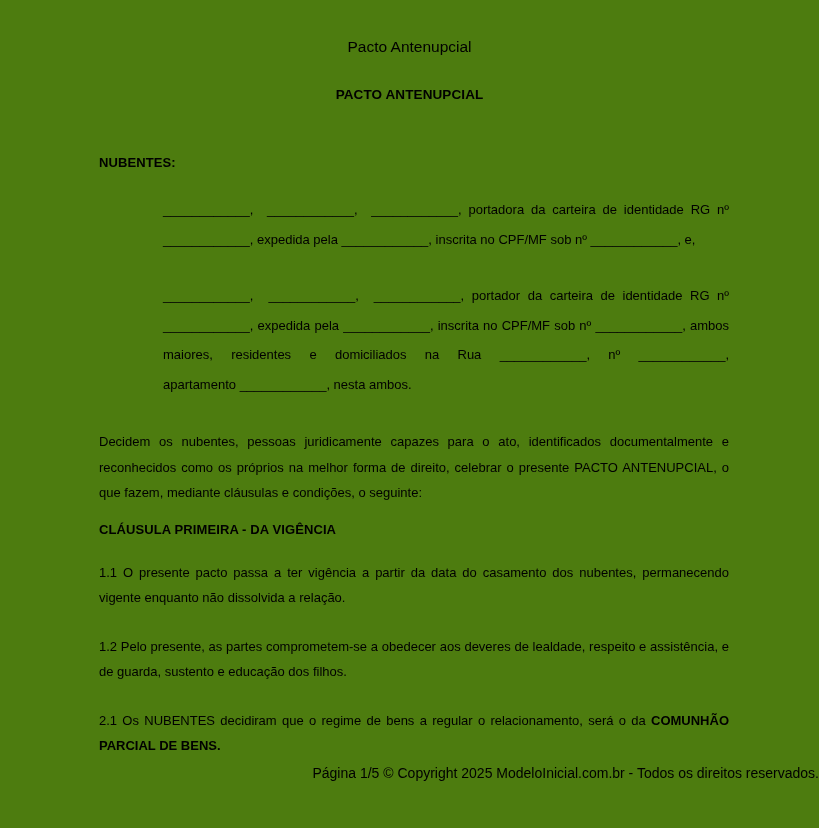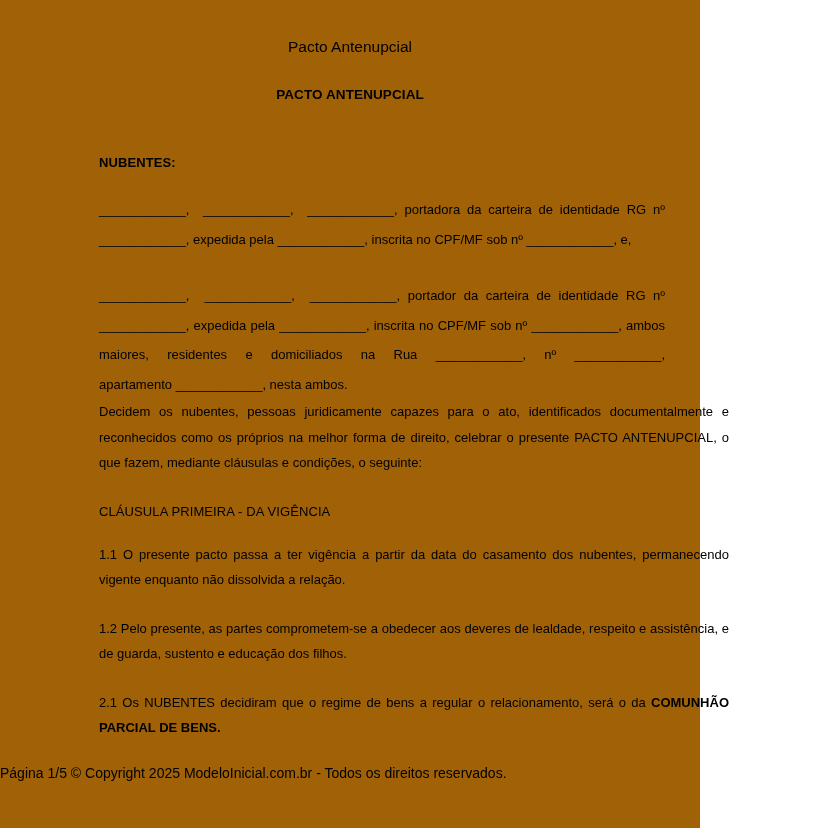--- a/index.html
+++ b/index.html
@@ -11,25 +11,25 @@
   body {
     width: 828px;
     height: 828px;
     font-family: "Liberation Sans", sans-serif;
     color: #000000;
     overflow: hidden;
     position: relative;
   }
 
   .page {
-    width: 700px;
+    width: 819px;
     height: 828px;
     box-sizing: border-box;
     position: relative;
-    background: #a16207;
+    background: #4d7c0f;
   }
 
   
   .doc-header {
     text-align: center;
     padding-top: 38px;
   }
   .doc-header-title {
     font-size: 15.5px;
     line-height: 18px;
@@ -56,58 +56,59 @@
 
   .section-label {
     font-size: 13px;
     font-weight: bold;
     margin-top: 50px;
     letter-spacing: 0.1px;
   }
 
   
   .party-block {
+    margin-left: 64px;
     width: 566px;
     font-size: 13px;
     line-height: 29.5px;
     text-align: justify;
     text-align-last: left;
   }
   .party-block.first { margin-top: 25px; }
   .party-block.second { margin-top: 27px; }
 
   .para {
     font-size: 13px;
     line-height: 25.5px;
     text-align: justify;
     text-align-last: left;
   }
   .para.justify-all { text-align: justify; }
 
-  .gap-lg { }
+  .gap-lg { margin-top: 30px; }
   .gap-md { margin-top: 23px; }
 
   .clause-heading {
     font-size: 13px;
-    font-weight: normal;
-    margin-top: 28px;
+    font-weight: bold;
+    margin-top: 16px;
     letter-spacing: 0.1px;
   }
 
   b, .strong { font-weight: bold; }
 
   .blank { white-space: pre; }
 
   
   .doc-footer {
     position: absolute;
     left: 0;
     right: 0;
     top: 763px;
-    text-align: left;
+    text-align: right;
     font-size: 14px;
     line-height: 20px;
   }
 </style>
 </head>
 <body>
 
 <div class="page">
 
   <div class="doc-header">

